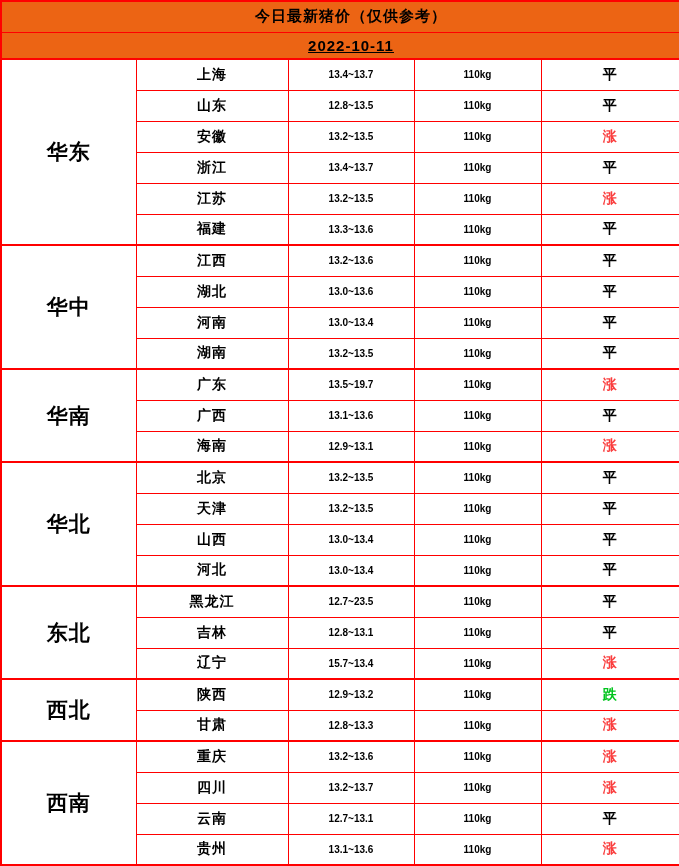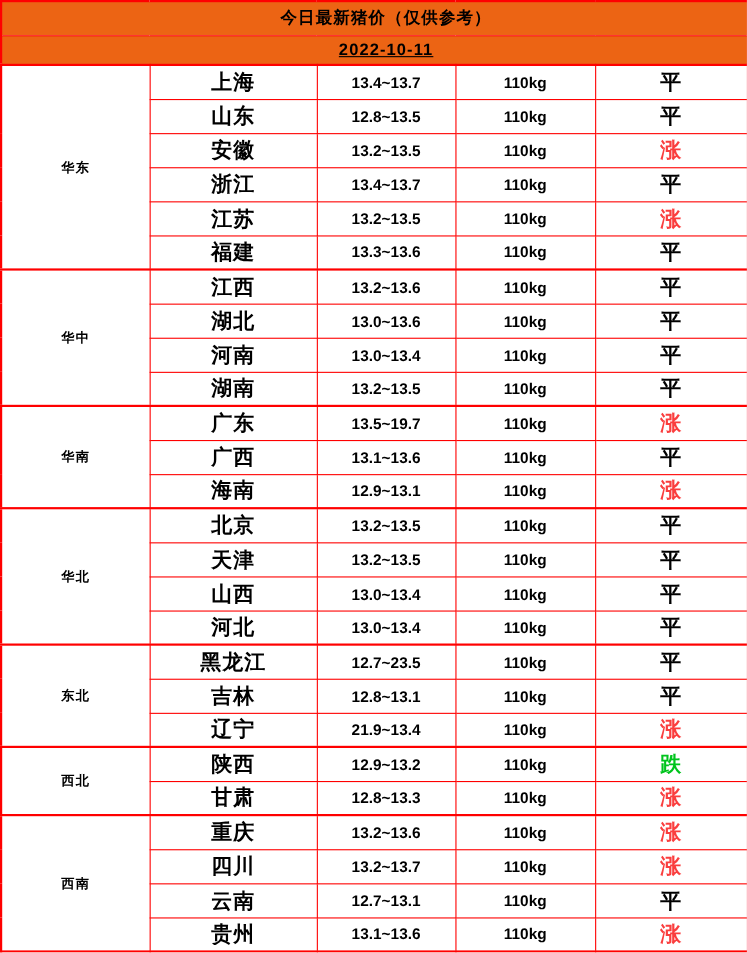--- a/index.html
+++ b/index.html
@@ -42,23 +42,23 @@
   thead th {
     background: var(--header-bg);
     font-size: 15px;
     letter-spacing: 1px;
     padding-left: 21px;
   }
   tr.row-title { height: 31px; }
   tr.row-date  { height: 27px; text-decoration: underline; }
   tbody { border-top: 2px solid var(--border); }
   tbody td { height: 31px; background: var(--cell-bg); }
-  td.cjk { font-size: 19px; letter-spacing: 1px; }
-  td.num { font-size: 14px; letter-spacing: 0; text-align: center; }
-  td.region { font-size: 12px; letter-spacing: 1px; }
+  td.cjk { font-size: 14px; letter-spacing: 1px; }
+  td.num { font-size: 10px; letter-spacing: 0; text-align: center; }
+  td.region { font-size: 21px; letter-spacing: 1px; }
   td.trend-up   { color: var(--up); }
   td.trend-down { color: var(--down); }
   td.trend-flat { color: var(--text); }
 </style>
 </head>
 <body>
 
 <div class="sheet">
   <table class="price-table">
     <colgroup>
@@ -200,21 +200,21 @@
           <td class="cjk trend-flat">平</td>
         </tr>
         <tr>
           <td class="cjk">吉林</td>
           <td class="num">12.8~13.1</td>
           <td class="num">110kg</td>
           <td class="cjk trend-flat">平</td>
         </tr>
         <tr>
           <td class="cjk">辽宁</td>
-          <td class="num">21.9~13.4</td>
+          <td class="num">15.7~13.4</td>
           <td class="num">110kg</td>
           <td class="cjk trend-up">涨</td>
         </tr>
       </tbody>
       <tbody>
         <tr>
           <td rowspan="2" class="region">西北</td>
           <td class="cjk">陕西</td>
           <td class="num">12.9~13.2</td>
           <td class="num">110kg</td>

